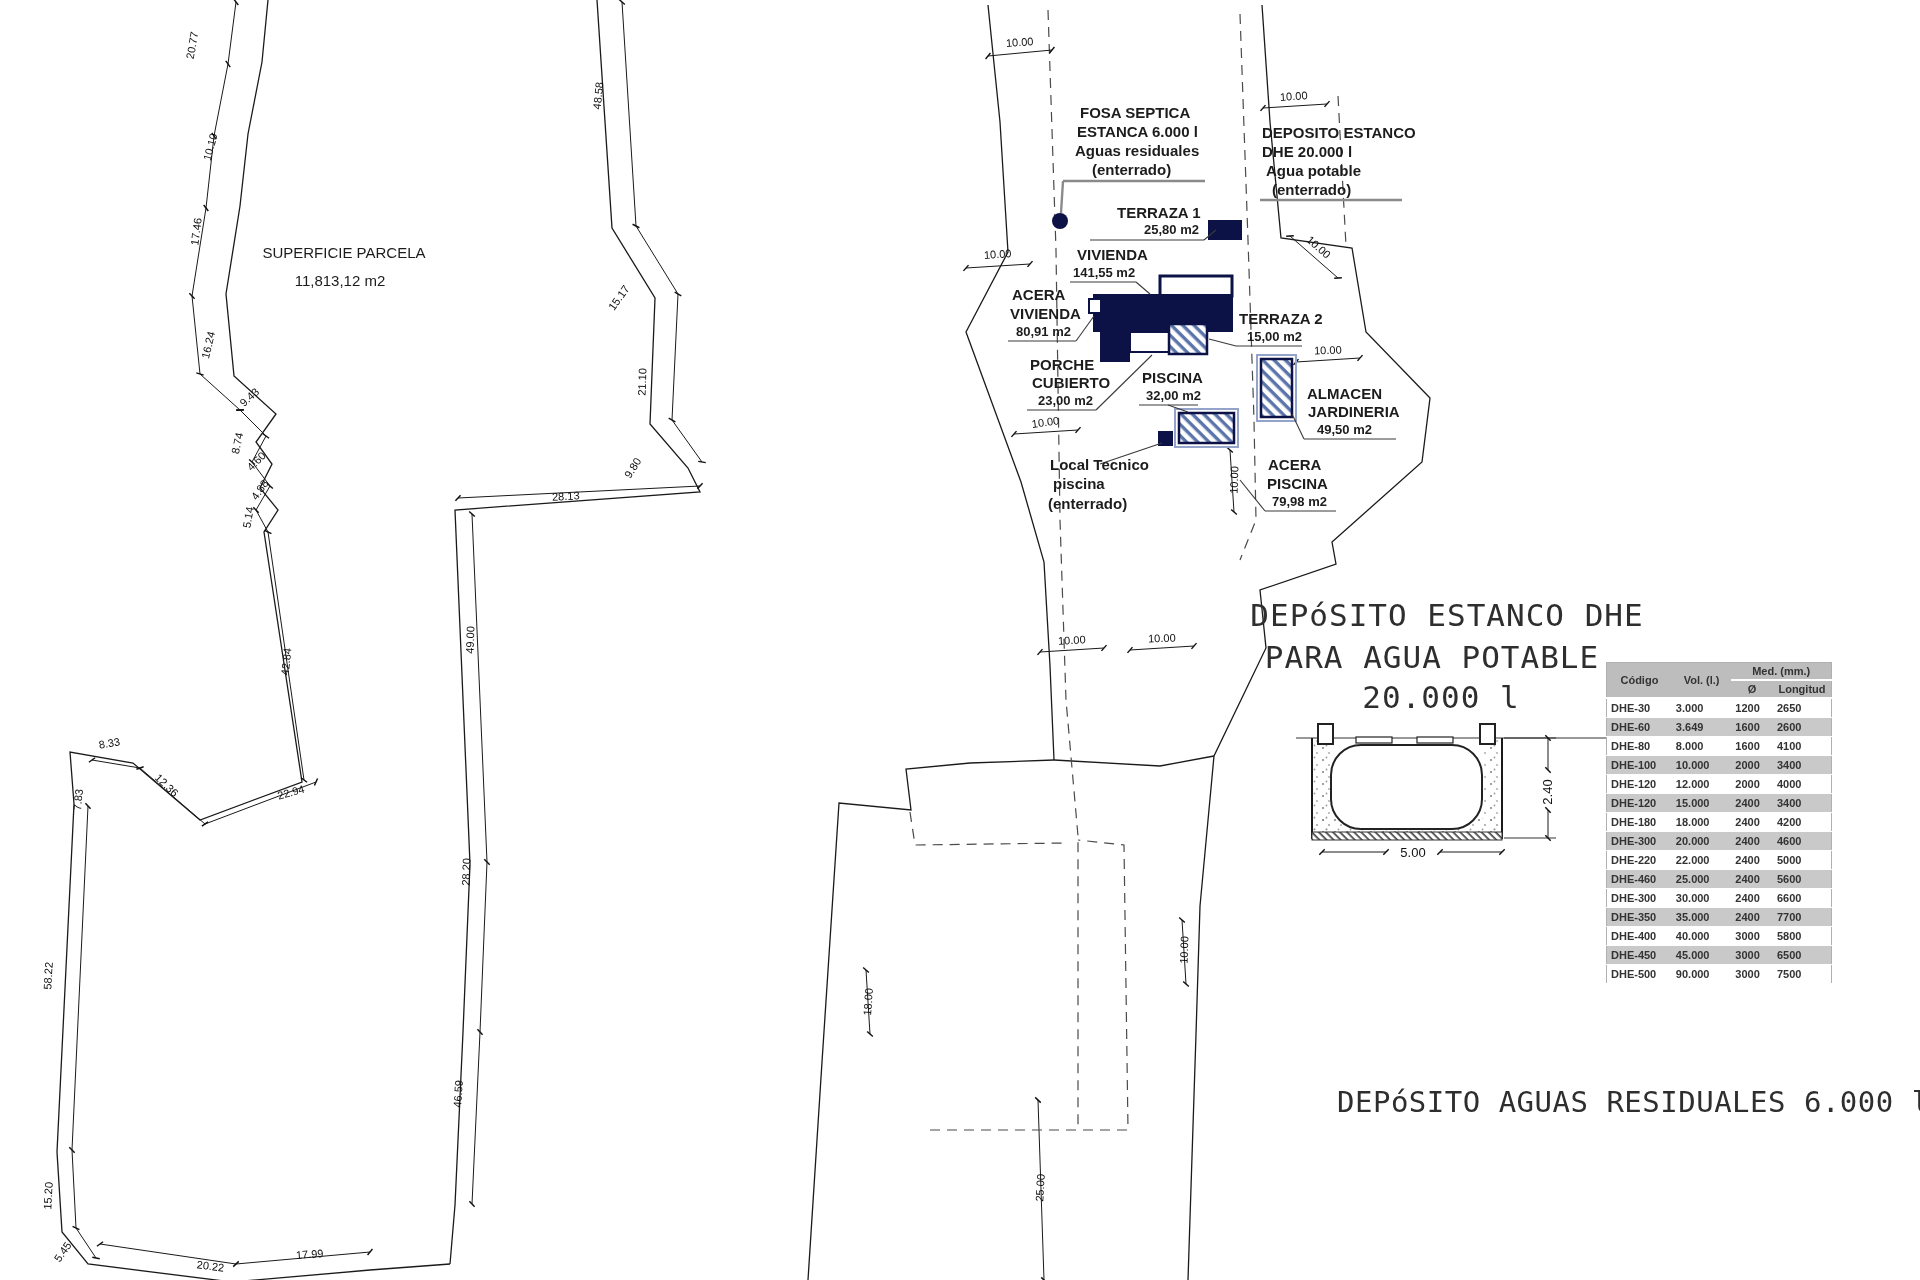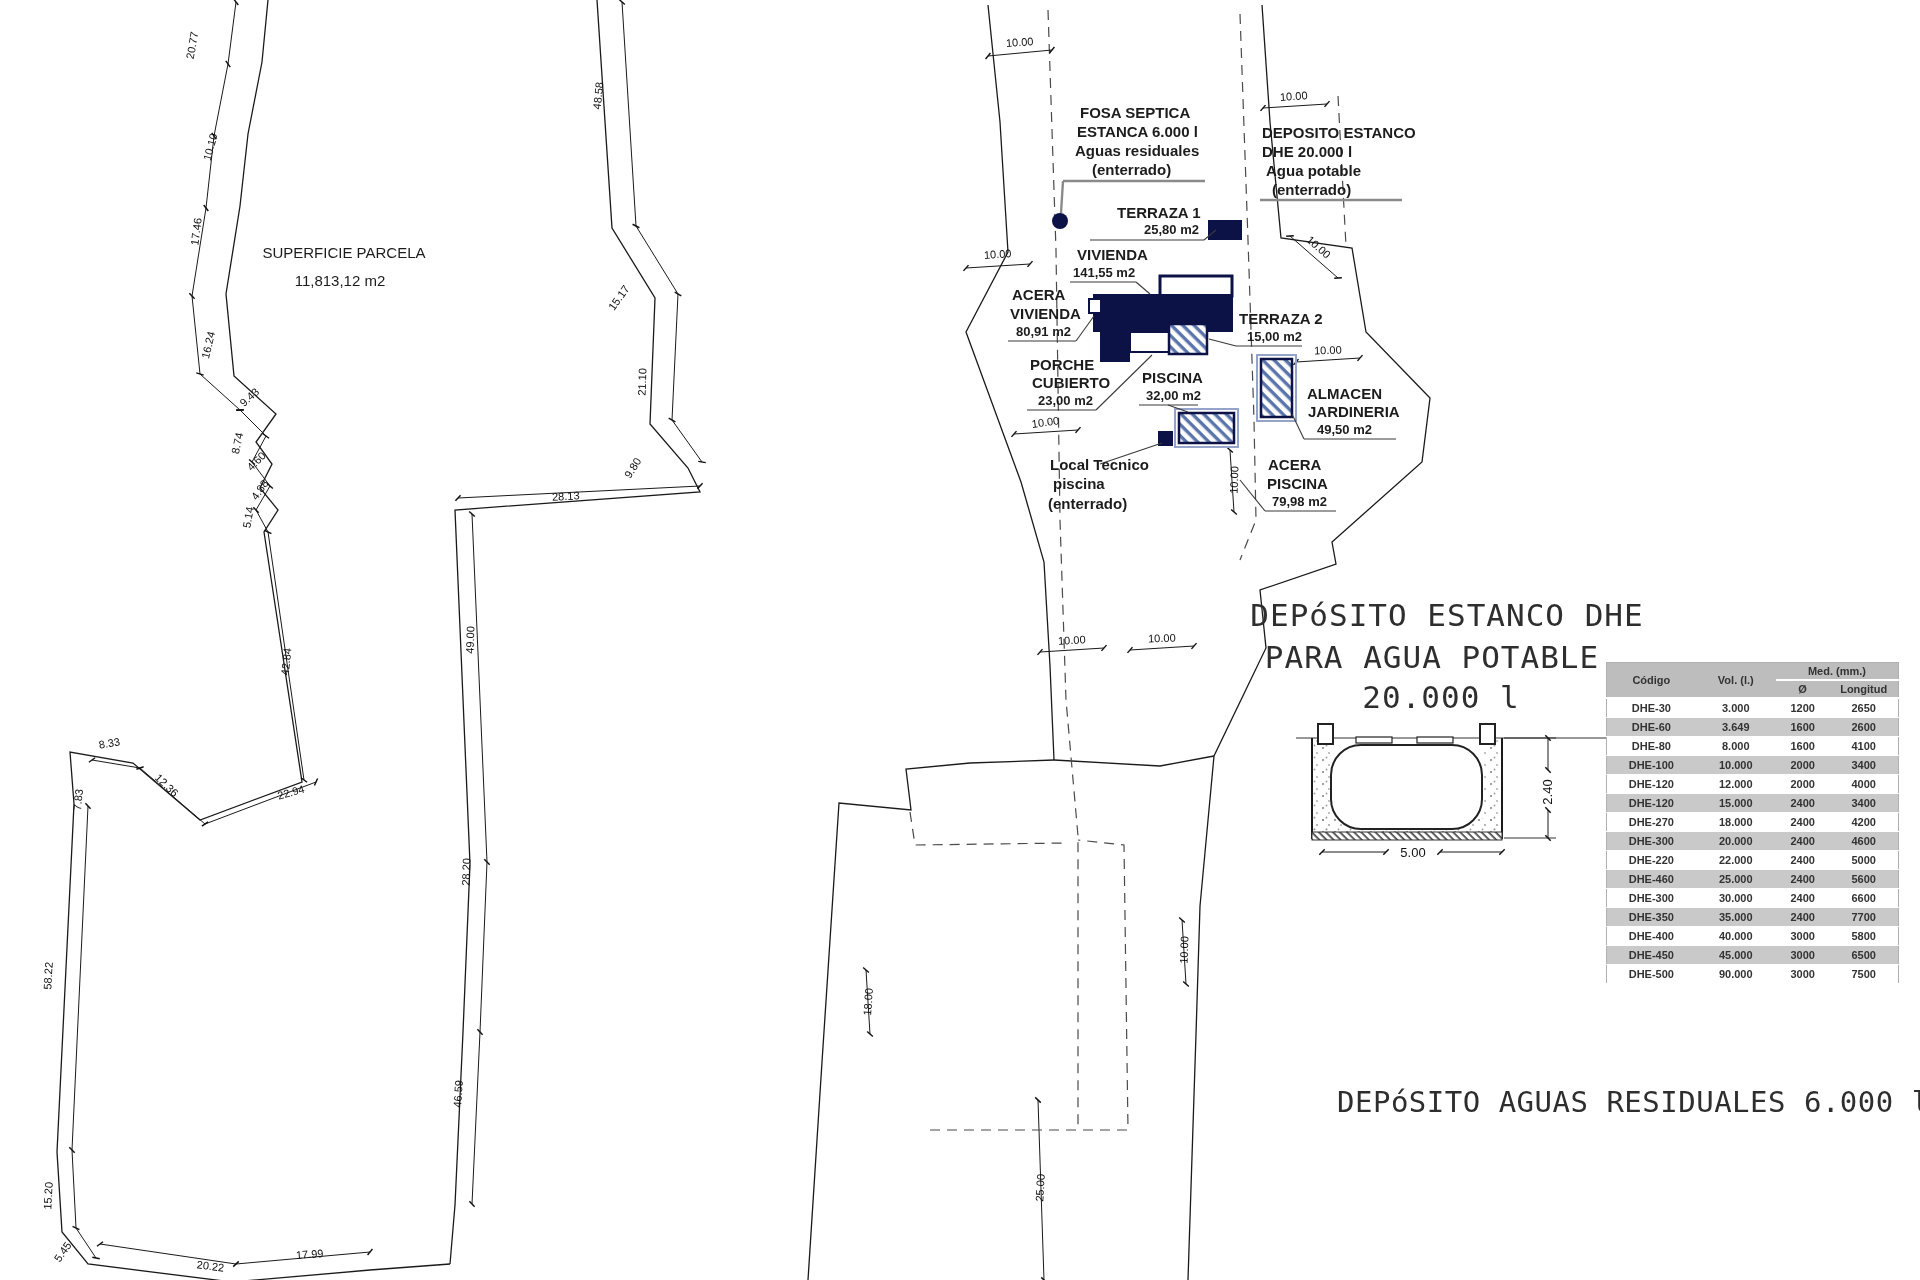--- a/index.html
+++ b/index.html
@@ -17,25 +17,25 @@
 
   .boundary{fill:none;stroke:#1a1a1a;stroke-width:1.3;}
   .dimline{fill:none;stroke:#1a1a1a;stroke-width:1;
            marker-start:url(#tick);marker-mid:url(#tick);marker-end:url(#tick);}
   .dashed{fill:none;stroke:#4a4a4a;stroke-width:1.2;stroke-dasharray:10 7;}
   .leader{fill:none;stroke:#3a3a3a;stroke-width:1.1;}
   .gleader{fill:none;stroke:#8a8a8a;stroke-width:2.4;}
   .thin{fill:none;stroke:#333;stroke-width:1;}
 
   
-  .dhe-table{position:absolute;left:1606px;top:662px;width:293px;}
+  .dhe-table{position:absolute;left:1606px;top:662px;width:226px;}
   .dhe-table table{border-collapse:collapse;width:100%;font:bold 11px "Liberation Sans",sans-serif;
                    color:#333;border:1px solid #b0b0b0;}
   .dhe-table th{background:#bdbdbd;padding:2px 3px;text-align:center;border-bottom:2px solid #fff;}
-  .dhe-table td{padding:3px 4px;text-align:center;border-bottom:1px solid #fff;}
+  .dhe-table td{padding:3px 4px;text-align:left;border-bottom:1px solid #fff;}
   .dhe-table tbody tr{background:#ffffff;}
   .dhe-table tbody tr:nth-child(even){background:#c9c9c9;}
   .dhe-table col.c1{width:80px}.dhe-table col.c2{width:72px}
   .dhe-table col.c3{width:48px}.dhe-table col.c4{width:62px}
 </style>
 </head>
 <body>
 
 <div class="canvas">
 <svg viewBox="0 0 1920 1280" width="1920" height="1280">
@@ -300,21 +300,21 @@
             <td>2000</td>
             <td>4000</td>
           </tr>
           <tr>
             <td>DHE-120</td>
             <td>15.000</td>
             <td>2400</td>
             <td>3400</td>
           </tr>
           <tr>
-            <td>DHE-270</td>
+            <td>DHE-180</td>
             <td>18.000</td>
             <td>2400</td>
             <td>4200</td>
           </tr>
           <tr>
             <td>DHE-300</td>
             <td>20.000</td>
             <td>2400</td>
             <td>4600</td>
           </tr>

